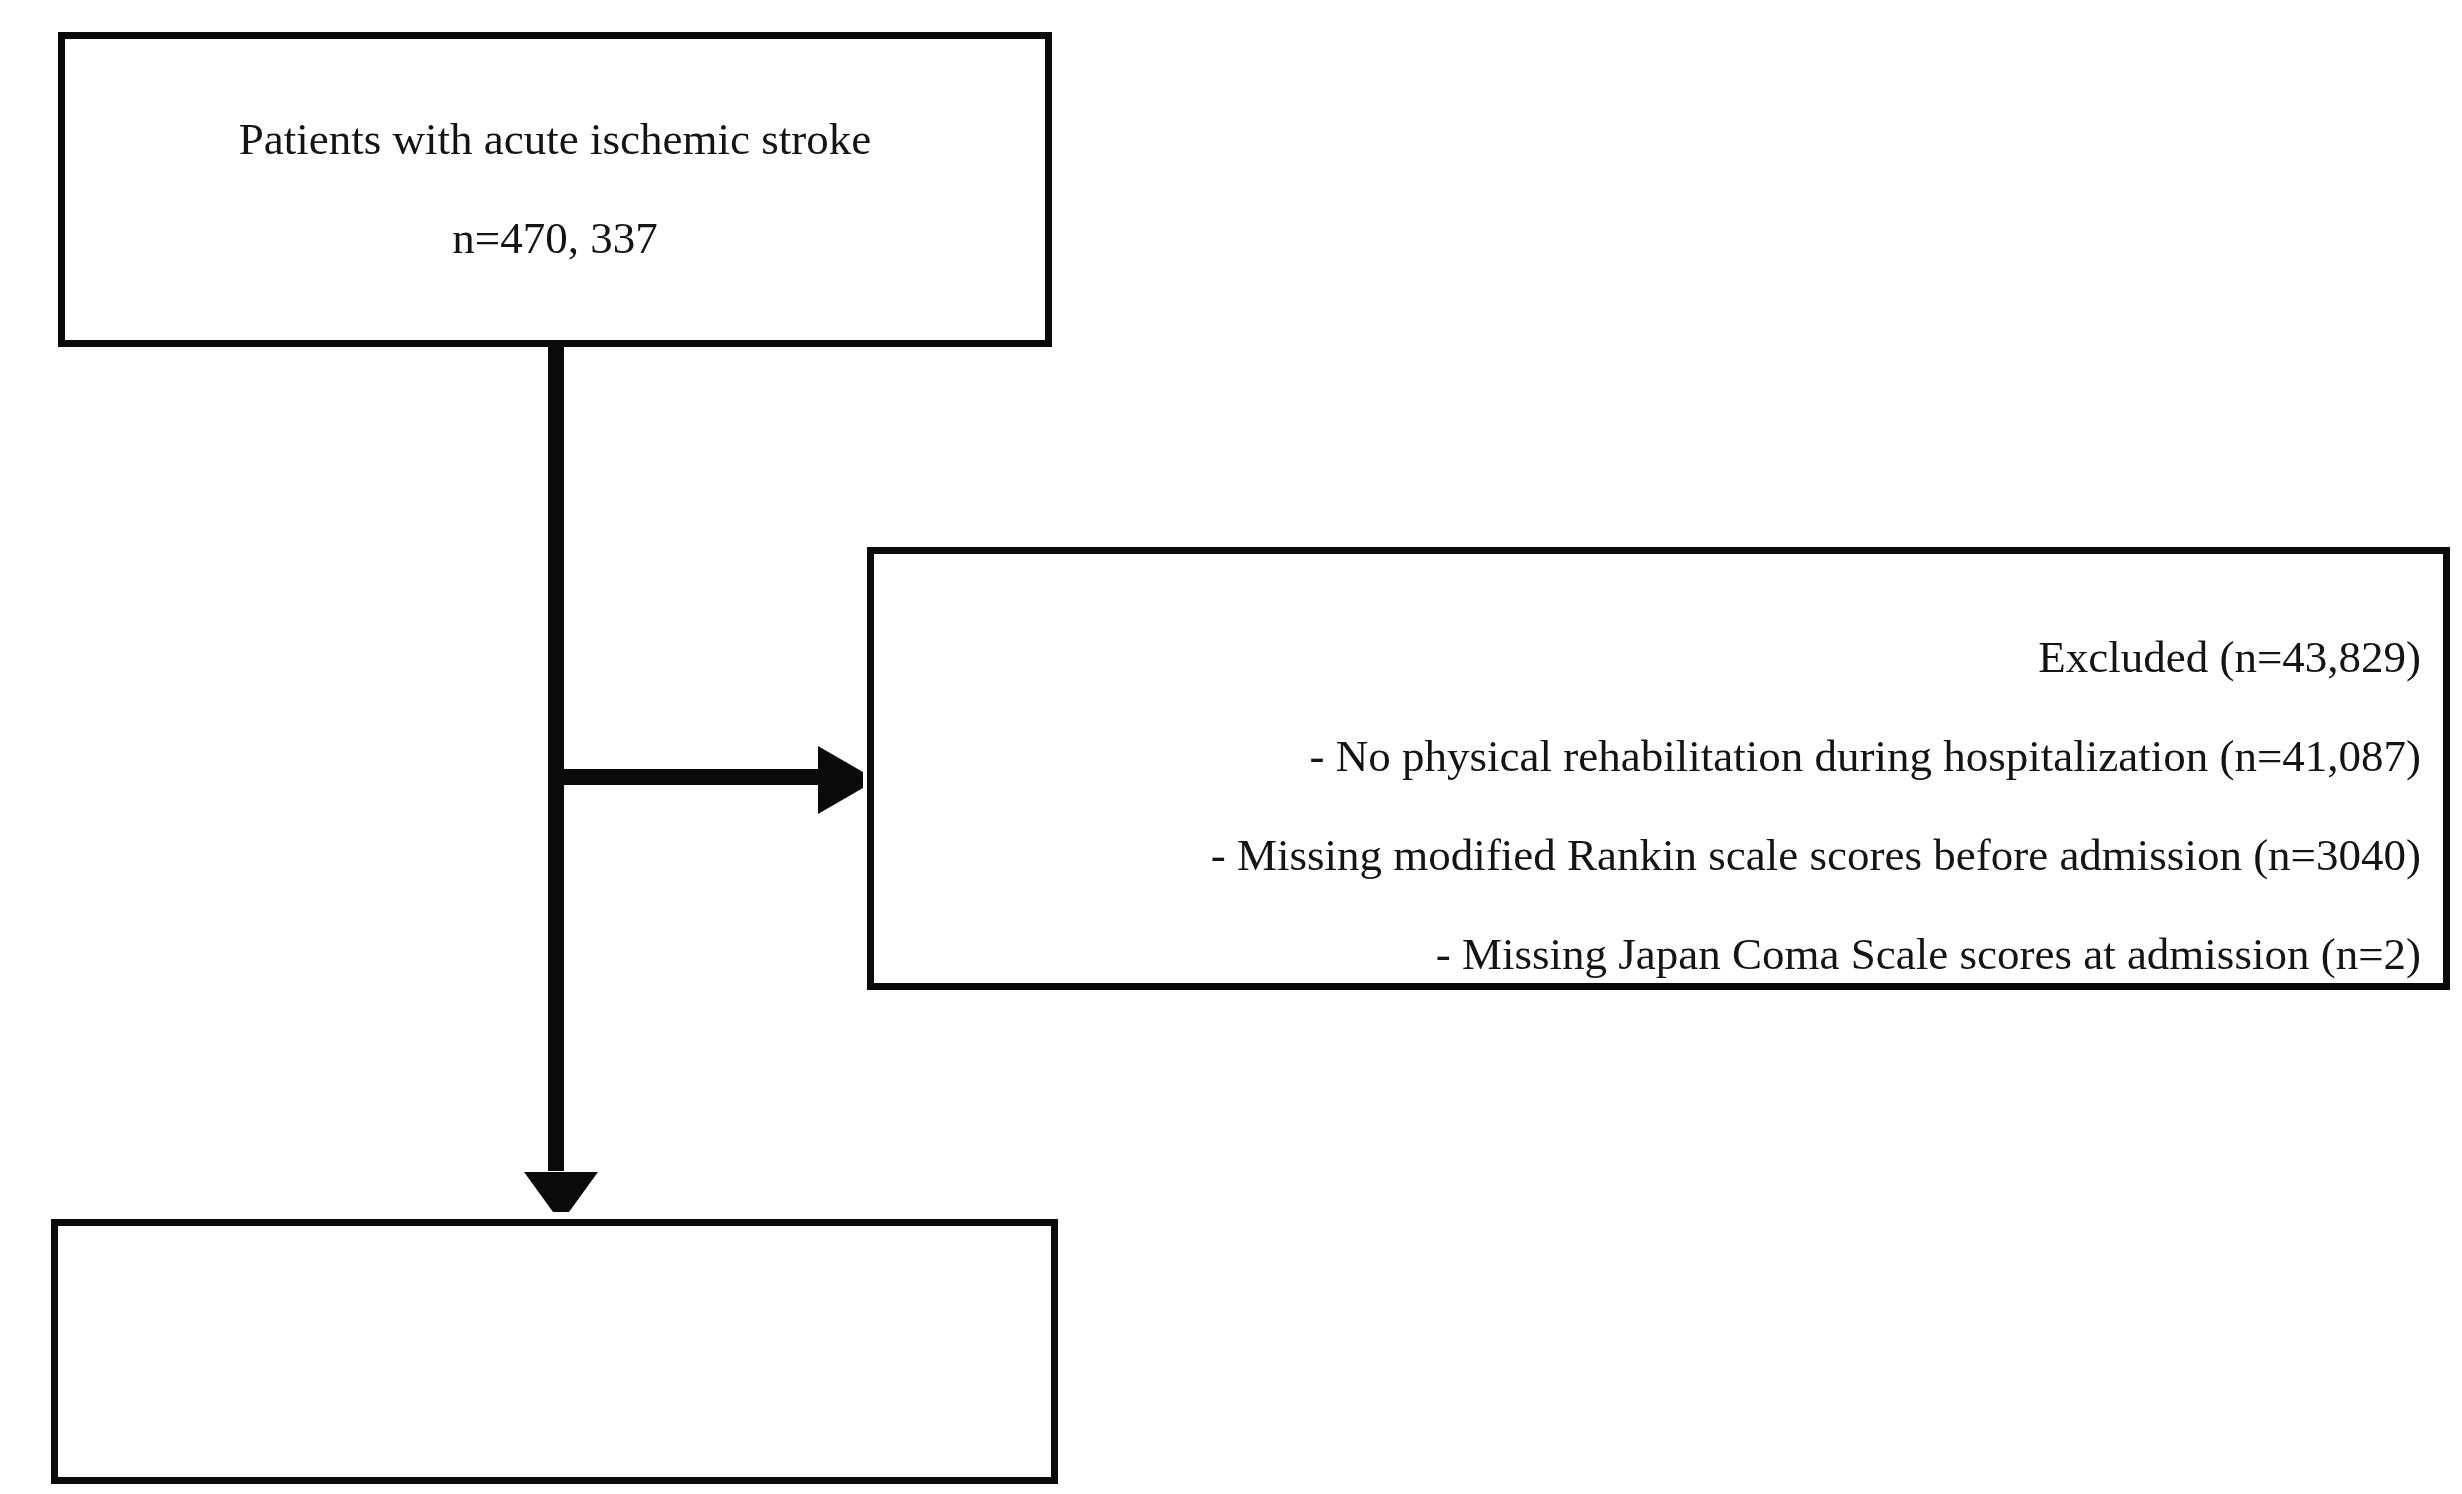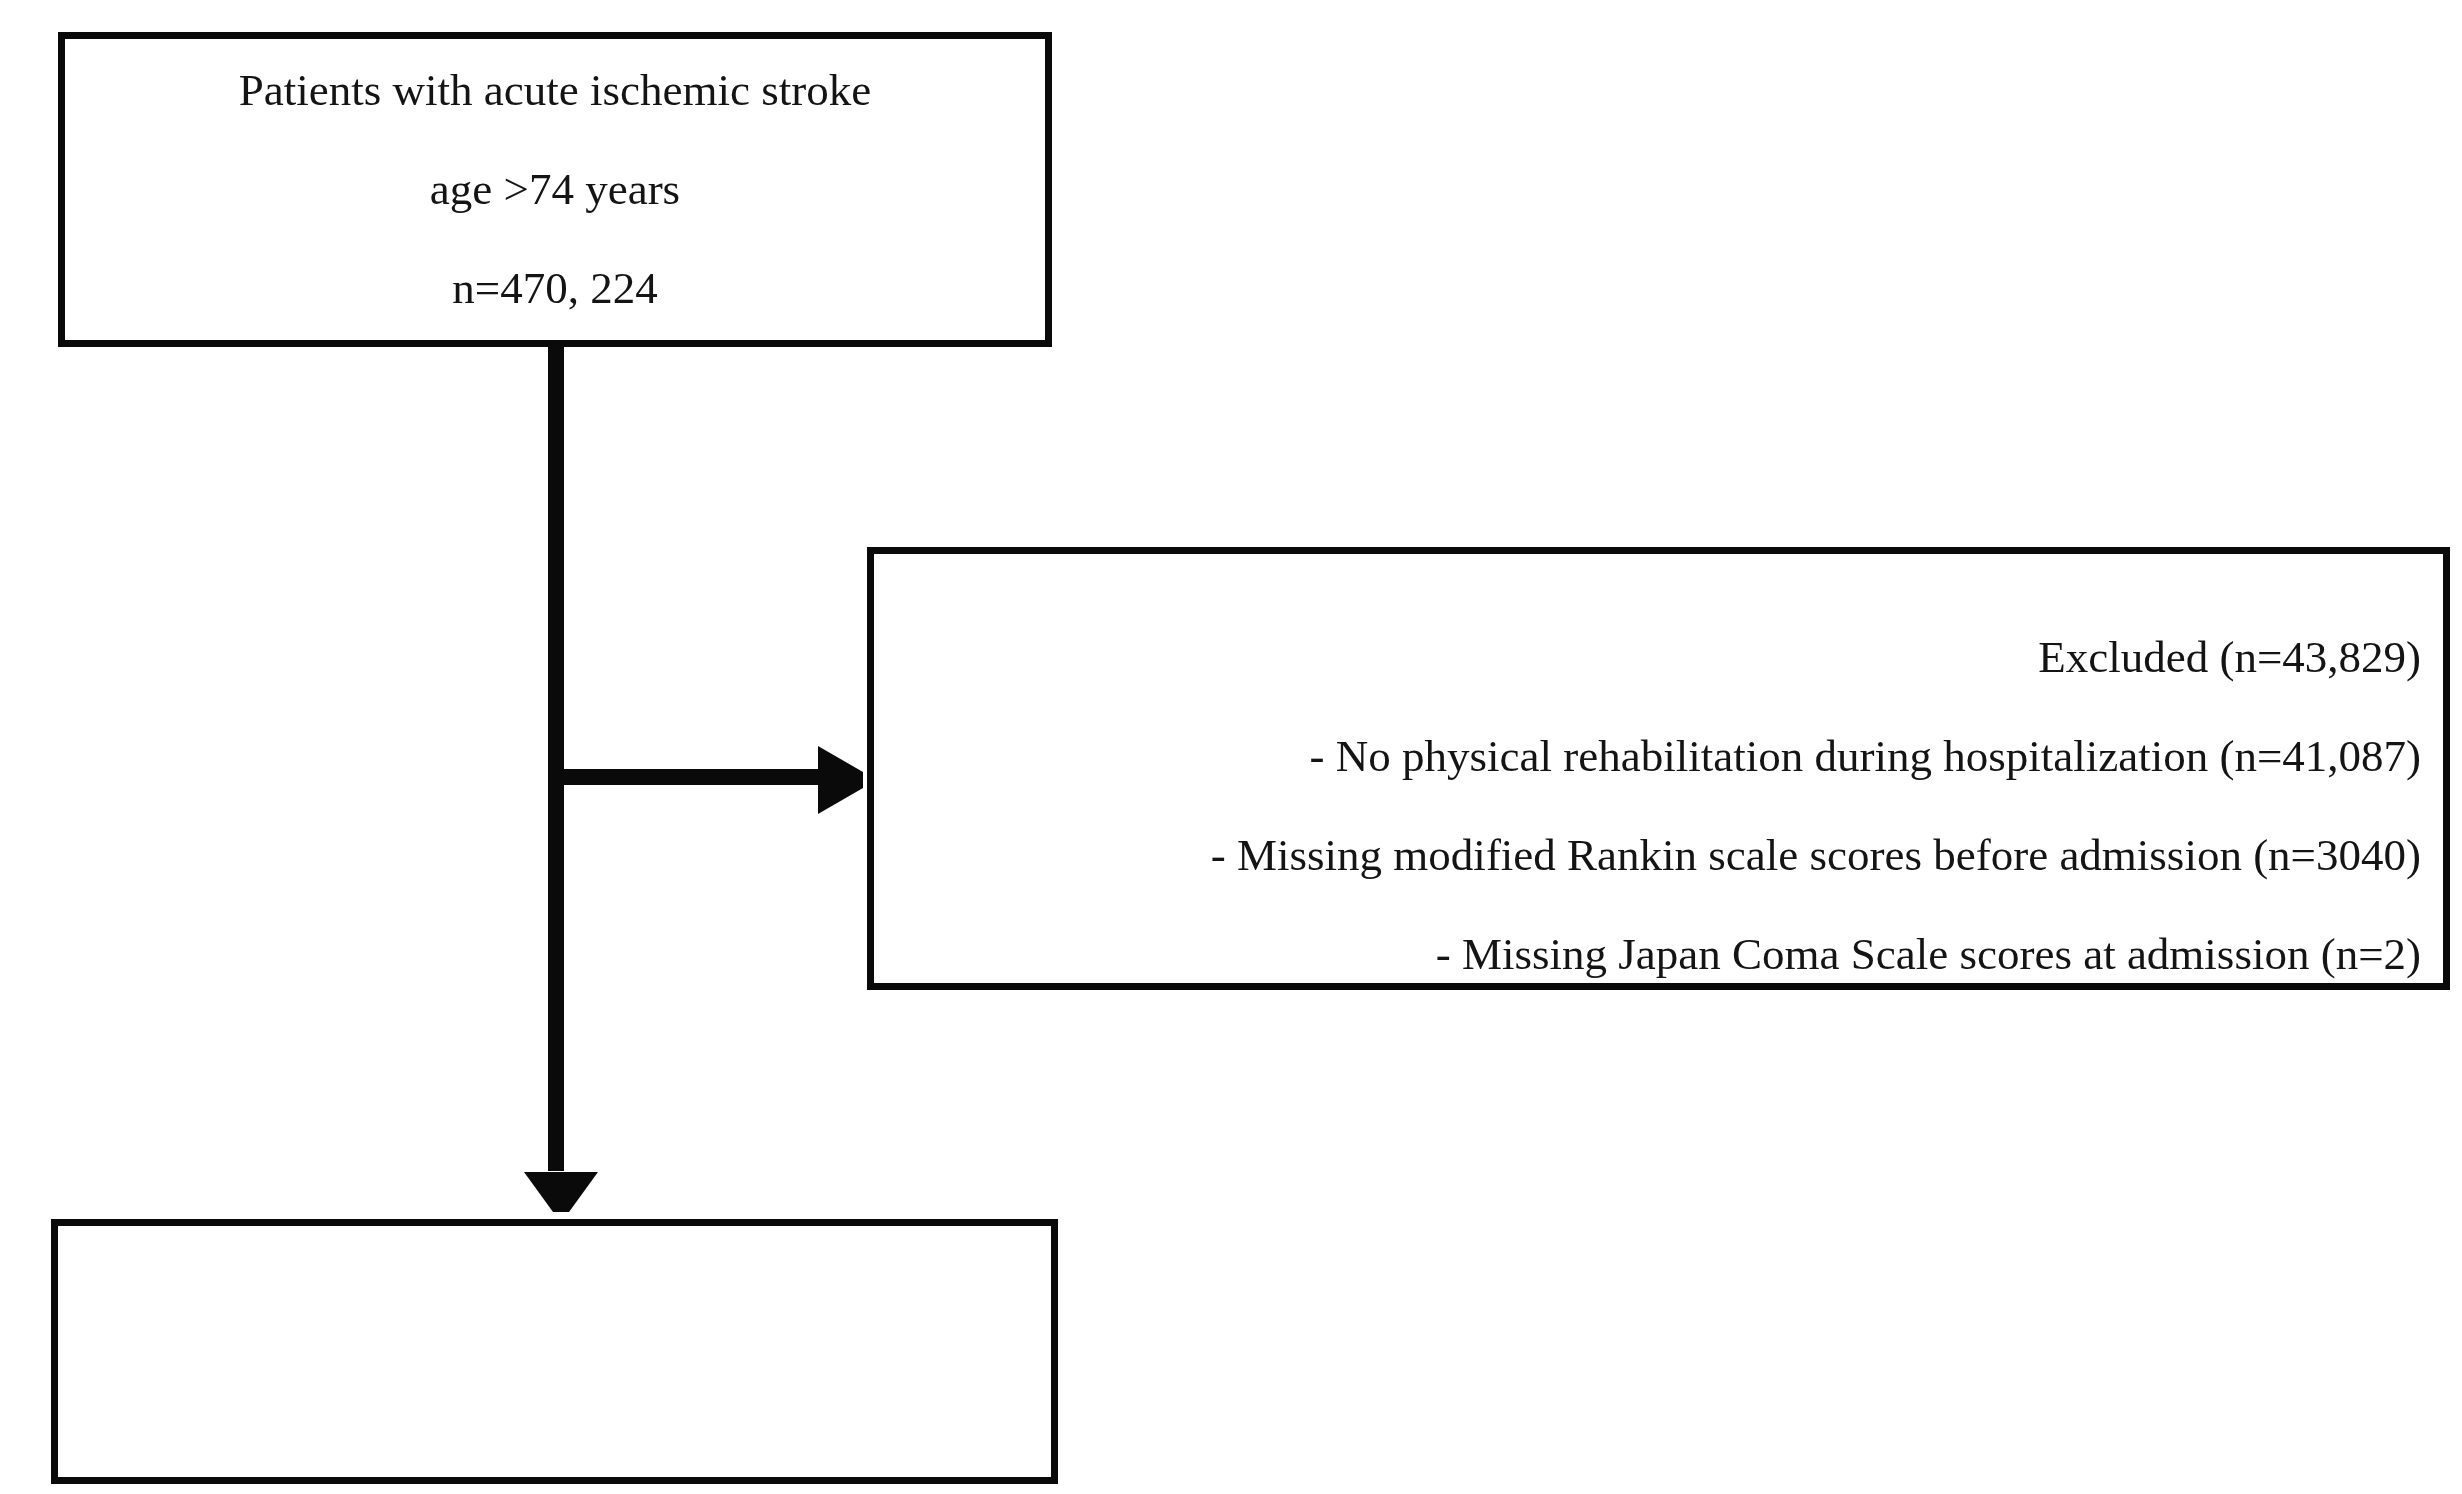--- a/index.html
+++ b/index.html
@@ -77,22 +77,21 @@
     border-left: 45px solid var(--line);
   }
 </style>
 </head>
 <body>
 
 <div class="canvas">
 
   <div class="box box-top centered">
     <div class="flow-line">Patients with acute ischemic stroke</div>
-    <div class="flow-line">age &gt;74 years</div>
-    <div class="flow-line">n=470, 224</div>
+    <div class="flow-line">n=470, 337</div>
   </div>
 
   <div class="connector v-line"></div>
   <div class="arrowhead arrow-down"></div>
 
   <div class="connector h-line"></div>
   <div class="arrowhead arrow-right"></div>
 
   <div class="box box-excl">
     <div class="excl-title">Excluded (n=43,829)</div>

